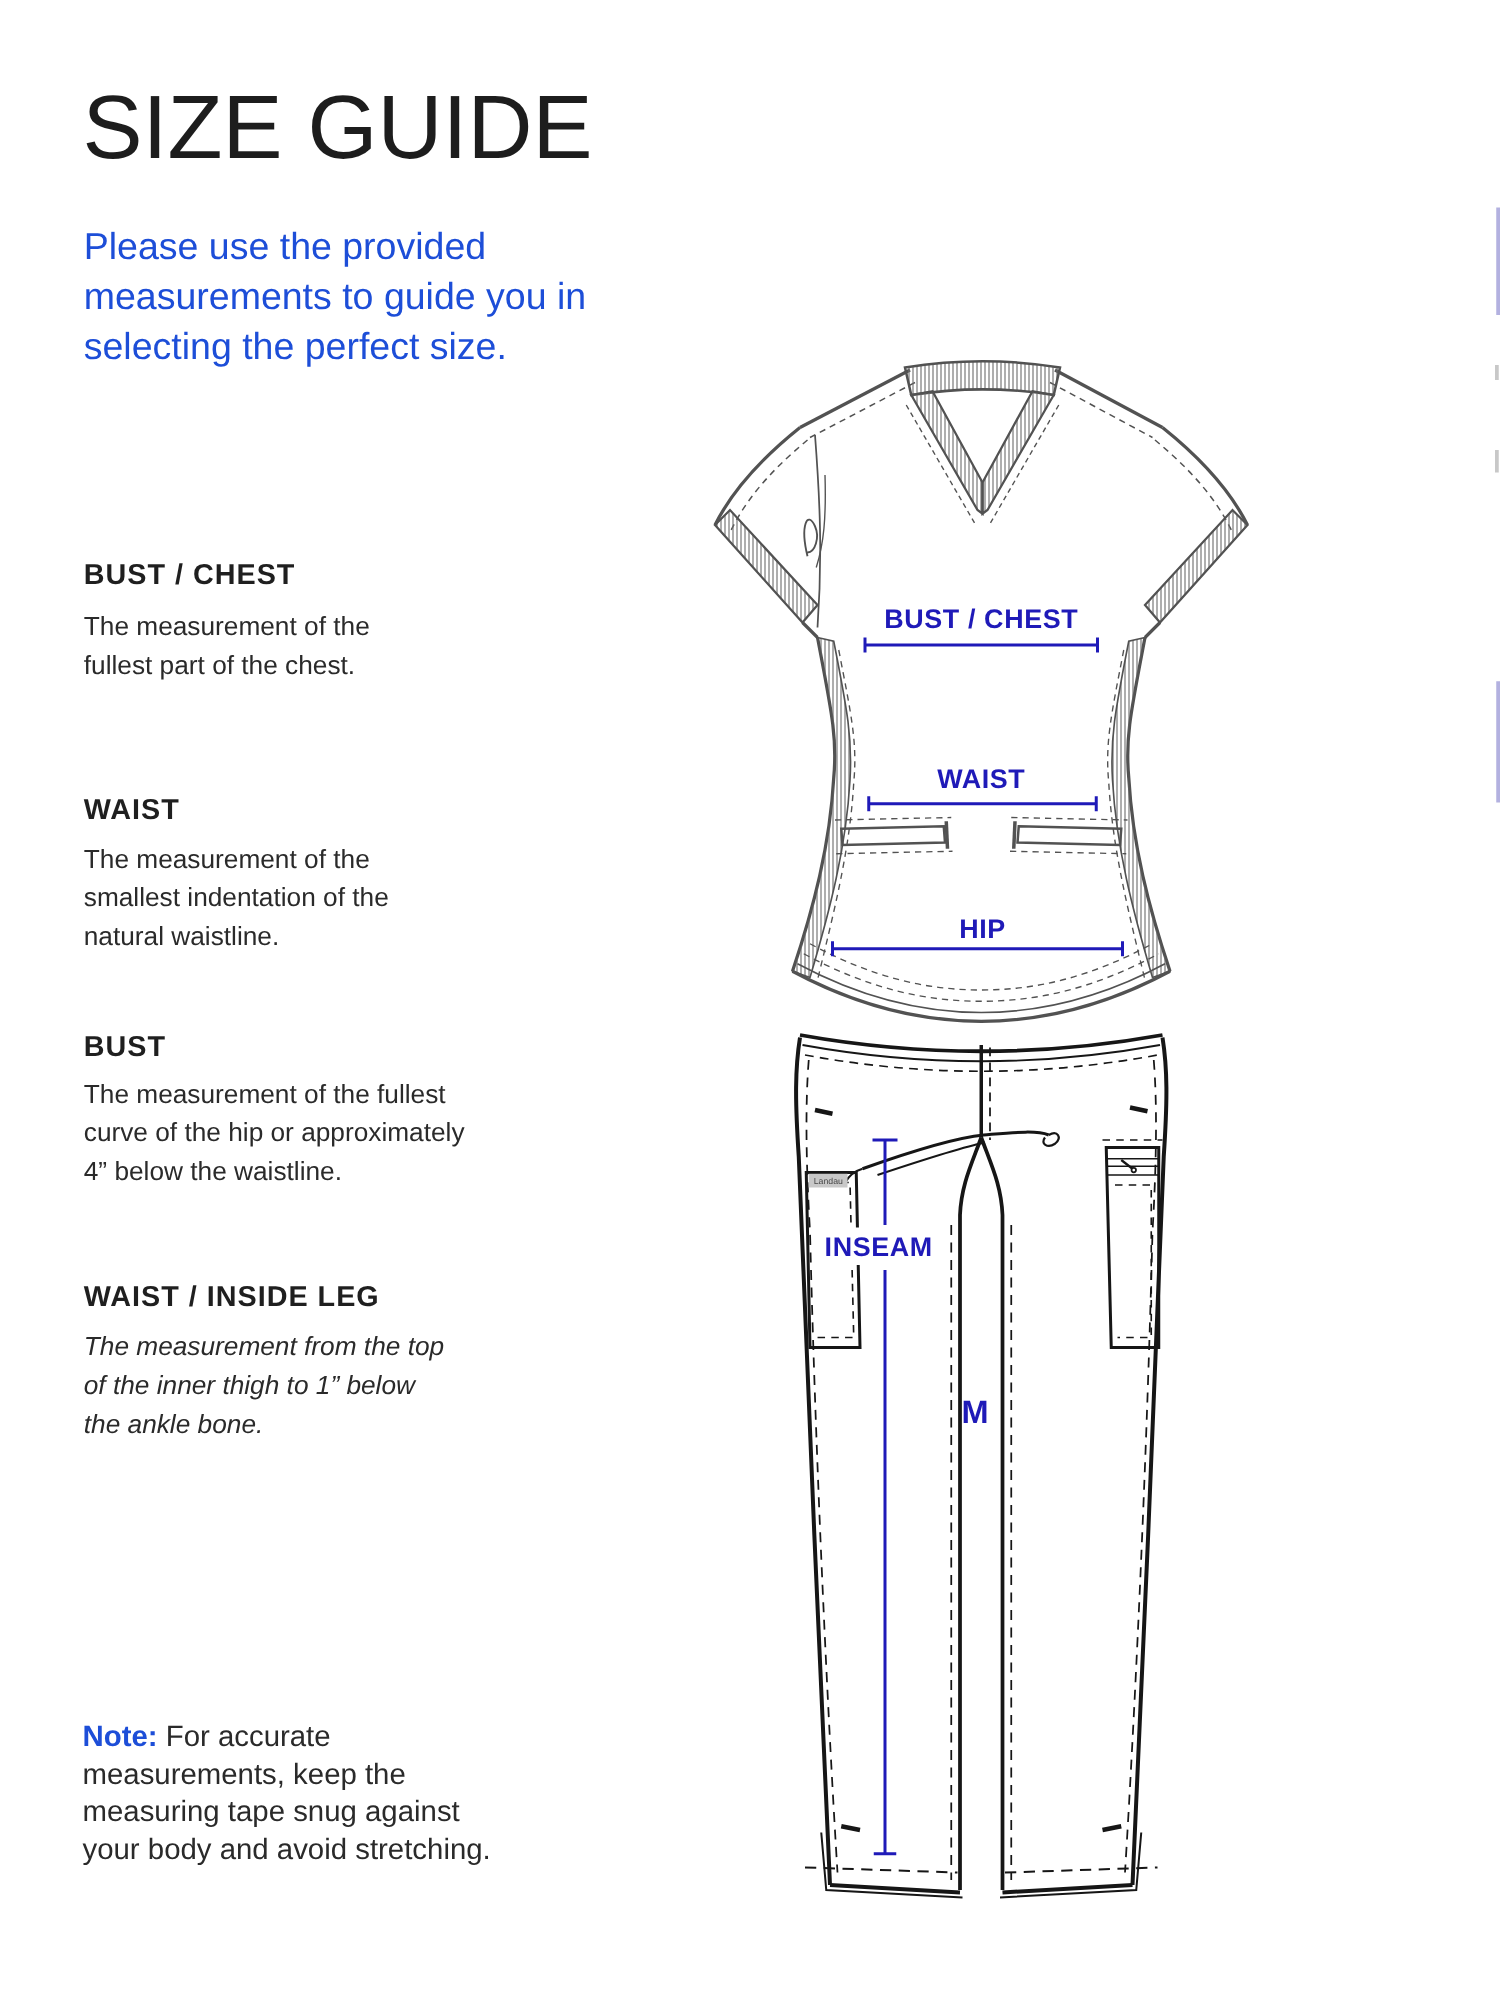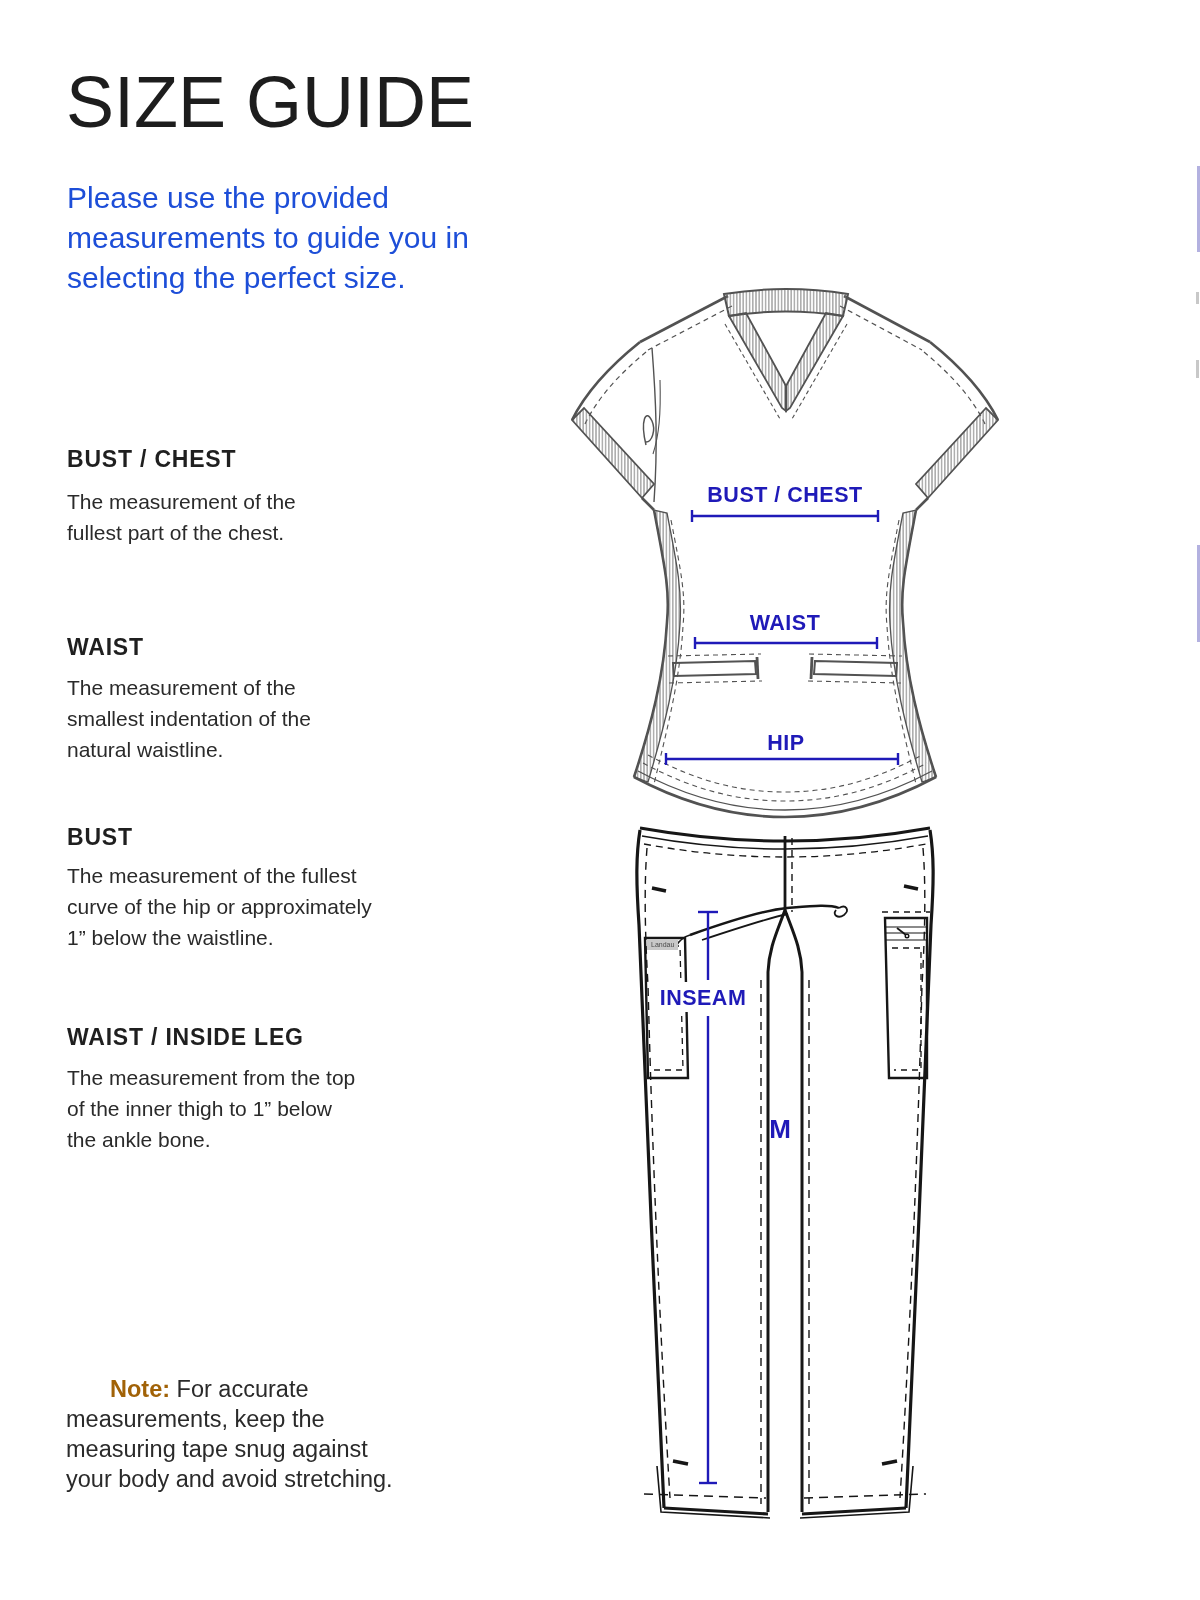--- a/index.html
+++ b/index.html
@@ -20,21 +20,21 @@
     font-size:23px;font-weight:bold;letter-spacing:0.8px;color:#1f1f1f;
     line-height:1.2;
   }
   .sec-body{
     font-size:21px;line-height:31px;color:#2a2a2a;white-space:pre-line;
   }
   .note{
     left:66px;top:1374px;font-size:23.5px;line-height:30px;color:#2a2a2a;
     white-space:pre-line;
   }
-  .note b{color:#a16207;margin-left:44px;}
+  .note b{color:#1d4ed8;}
   .diagram-wrap{left:540px;top:280px;width:500px;height:1240px;}
   .edge-frag{width:3px;}
   .frag-purple{background:#b3b1e0;}
   .frag-gray{background:#9a9a9a;opacity:.55;}
   svg text{font-family:"Liberation Sans", sans-serif;}
 </style>
 </head>
 <body>
 
 <div class="abs page-title">SIZE GUIDE</div>
@@ -48,24 +48,24 @@
 fullest part of the chest.</div>
 
 <div class="abs sec-heading" style="left:67px;top:634px;">WAIST</div>
 <div class="abs sec-body" style="left:67px;top:672px;">The measurement of the
 smallest indentation of the
 natural waistline.</div>
 
 <div class="abs sec-heading" style="left:67px;top:824px;">BUST</div>
 <div class="abs sec-body" style="left:67px;top:860px;">The measurement of the fullest
 curve of the hip or approximately
-1” below the waistline.</div>
+4” below the waistline.</div>
 
 <div class="abs sec-heading" style="left:67px;top:1024px;">WAIST / INSIDE LEG</div>
-<div class="abs sec-body" style="left:67px;top:1062px;">The measurement from the top
+<div class="abs sec-body" style="left:67px;top:1062px;font-style:italic;">The measurement from the top
 of the inner thigh to 1” below
 the ankle bone.</div>
 
 <div class="abs note"><b>Note:</b><span> For accurate
 measurements, keep the
 measuring tape snug against
 your body and avoid stretching.</span></div>
 
 <div class="abs diagram-wrap">
 <svg width="500" height="1240" viewBox="0 0 500 1240">

